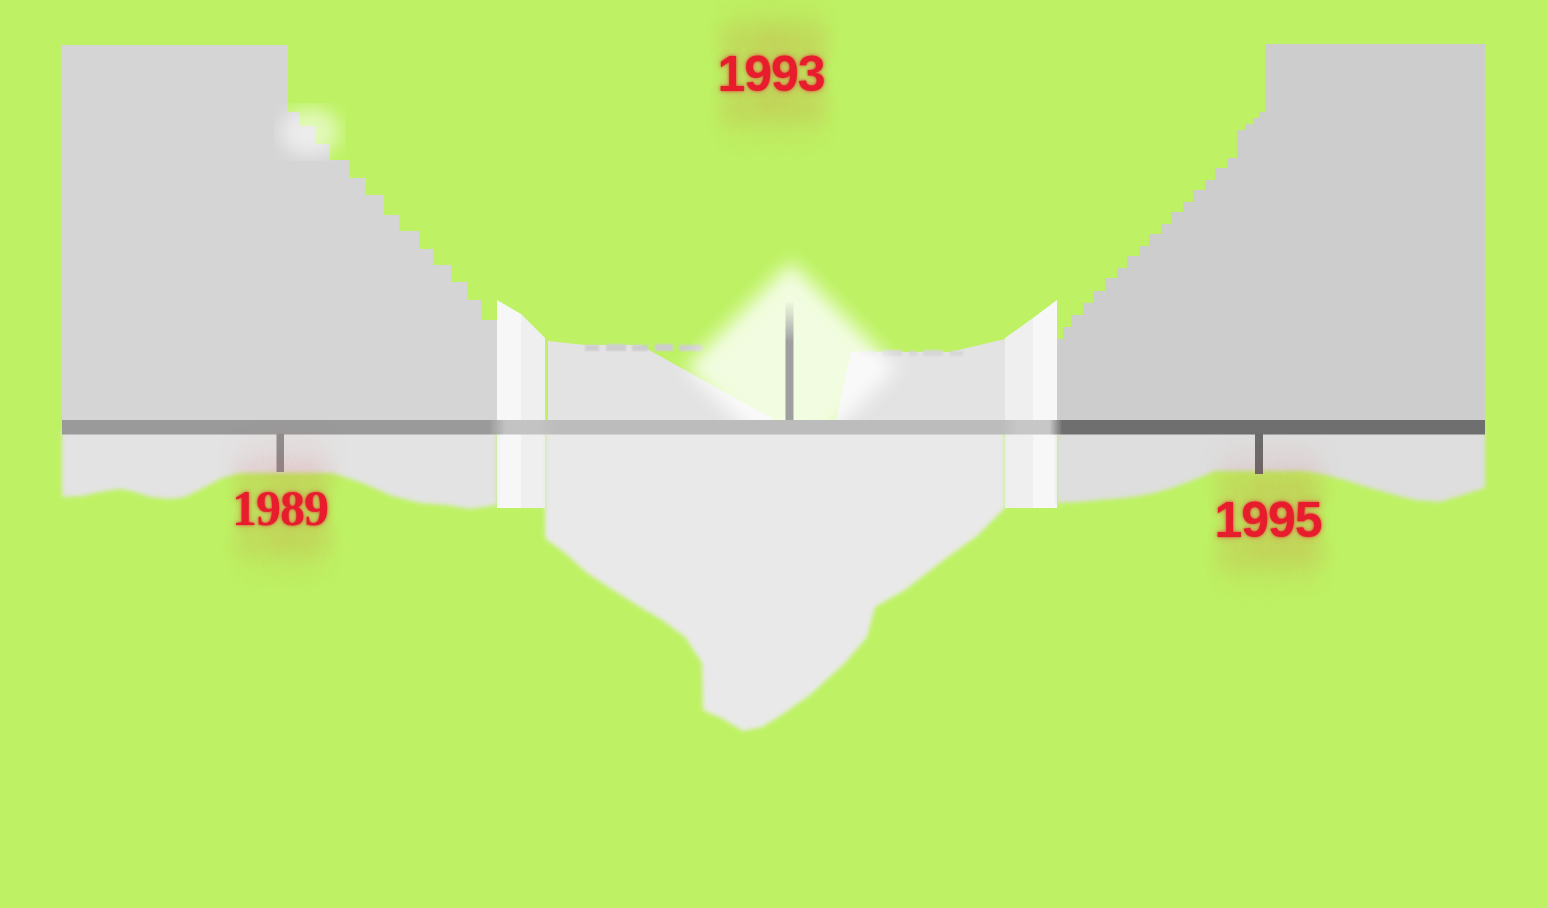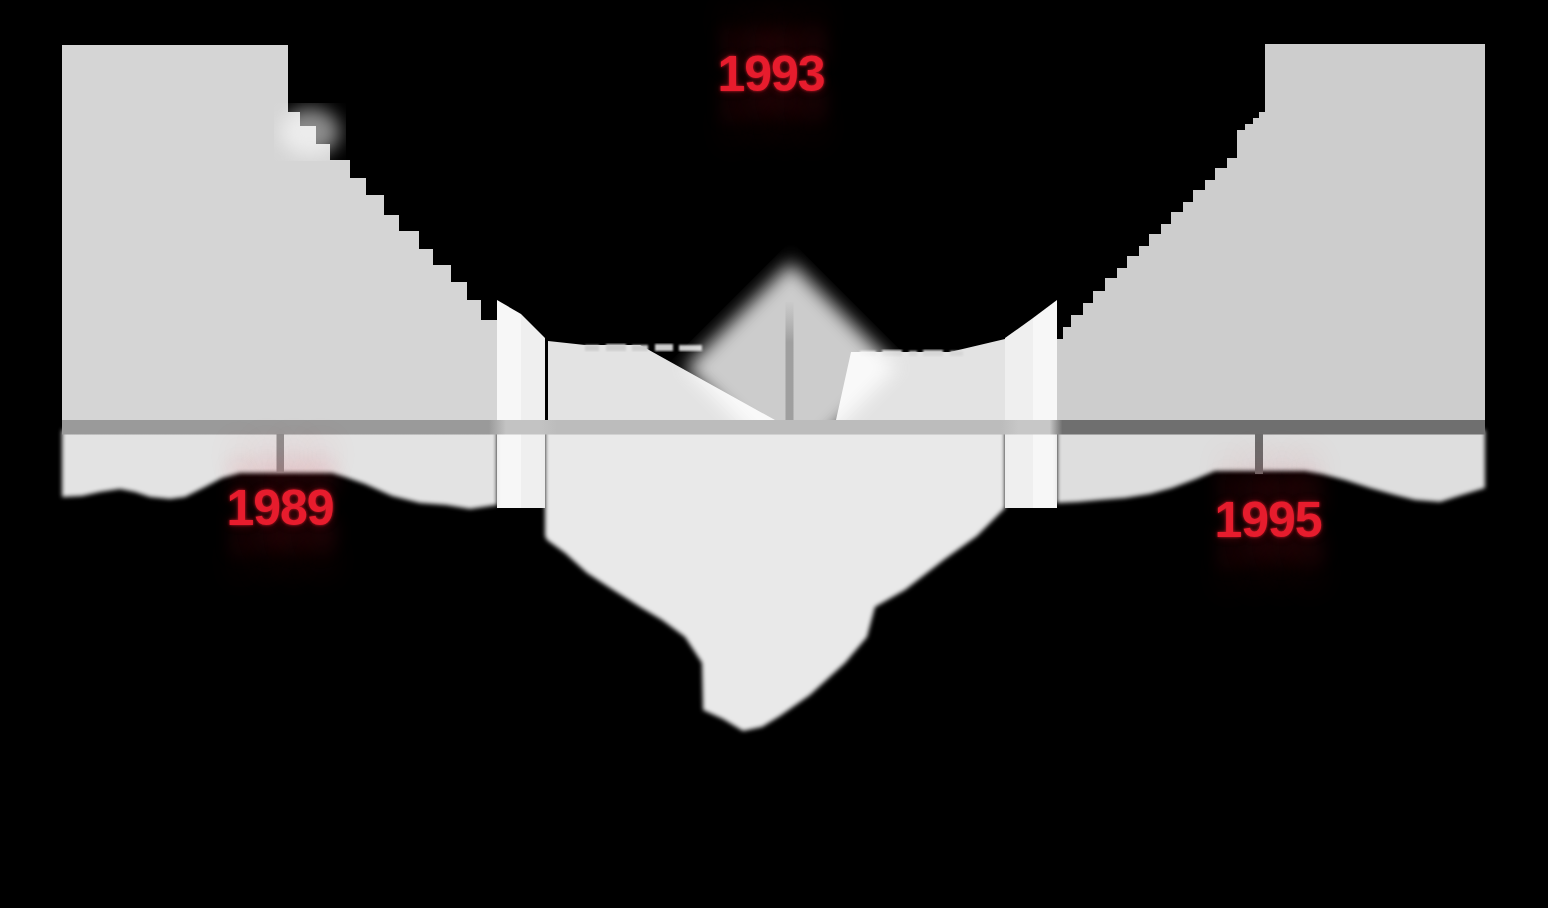--- a/index.html
+++ b/index.html
@@ -1,20 +1,20 @@
 <!DOCTYPE html>
 <html><head>
 <meta charset="utf-8">
 <style>
   html,body{margin:0;padding:0;background:#ffffff;}
   .stage{
     position:relative;
     width:1548px;height:908px;
     overflow:hidden;
-    background:#000000;
+    background:#bef264;
     font-family:"Liberation Sans", sans-serif;
   }
   .scene{position:absolute;left:0;top:0;}
   .year-label{
     position:absolute;
     width:160px;
     text-align:center;
     font-family:"Liberation Sans", sans-serif;
     font-weight:700;
     font-size:50px;
@@ -24,21 +24,21 @@
     
     text-shadow:
       0 0 3px rgba(231,28,45,0.85),
       0 0 9px rgba(231,28,45,0.35),
       0 -26px 20px rgba(231,28,45,0.22),
       0 26px 20px rgba(231,28,45,0.22),
       0 -52px 30px rgba(231,28,45,0.10),
       0 52px 30px rgba(231,28,45,0.10);
   }
   #y1993{left:691px;top:49px;}
-  #y1989{left:200px;top:483px;}
+  #y1989{left:200px;top:483px;font-family:Liberation Serif, serif;}
   #y1995{left:1188px;top:483px;margin-top:12px;}
 </style>
 </head>
 <body>
 
 <div class="stage">
 
   <svg class="scene" width="1548" height="908" viewBox="0 0 1548 908">
     <defs>
       <linearGradient id="barGrad" x1="62" y1="0" x2="1485" y2="0" gradientUnits="userSpaceOnUse">

